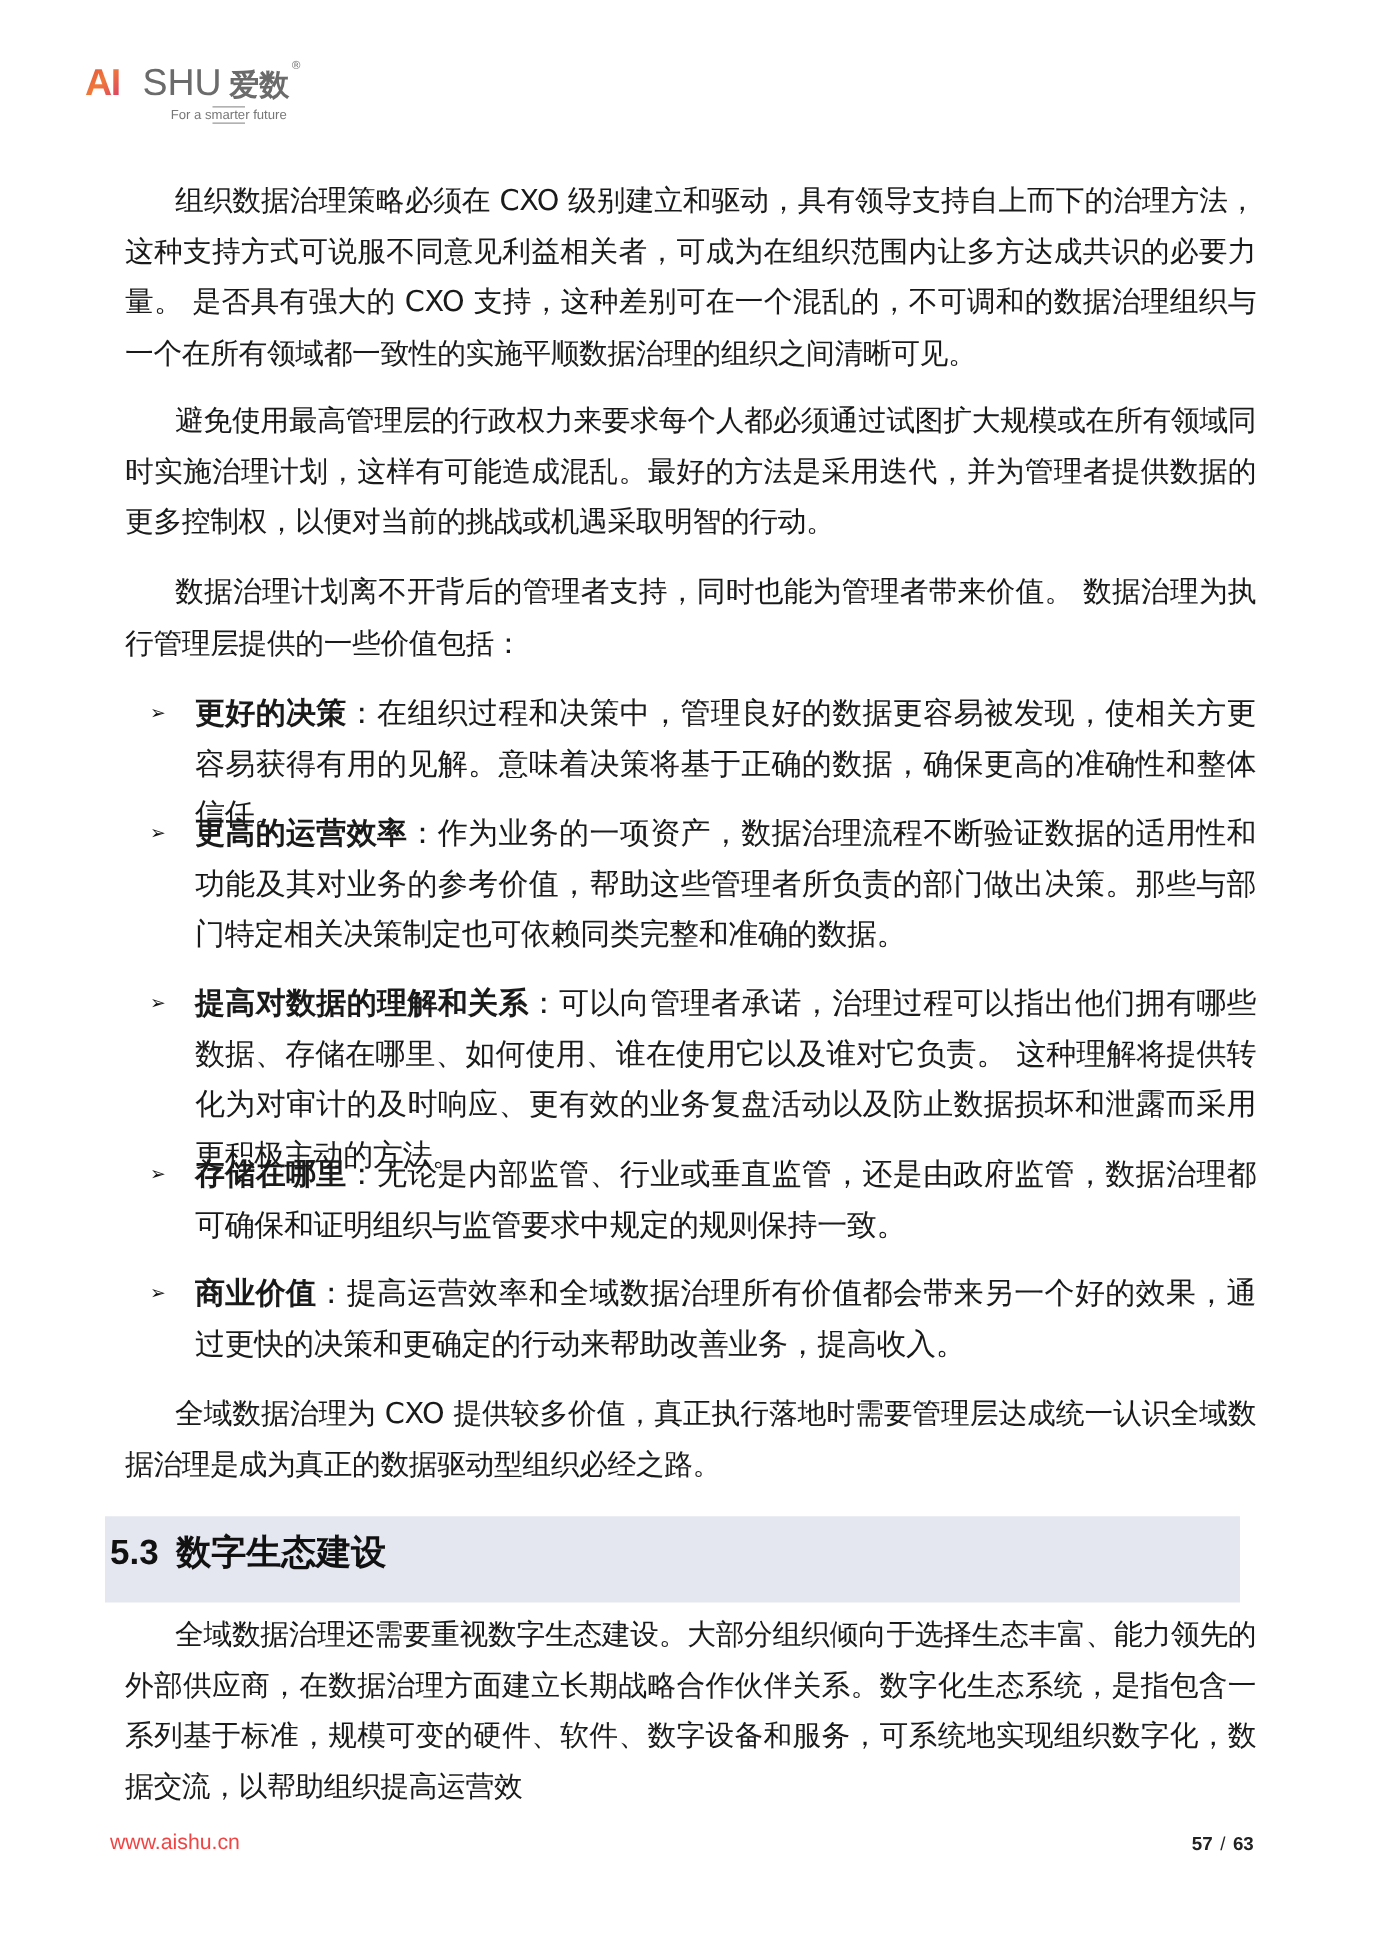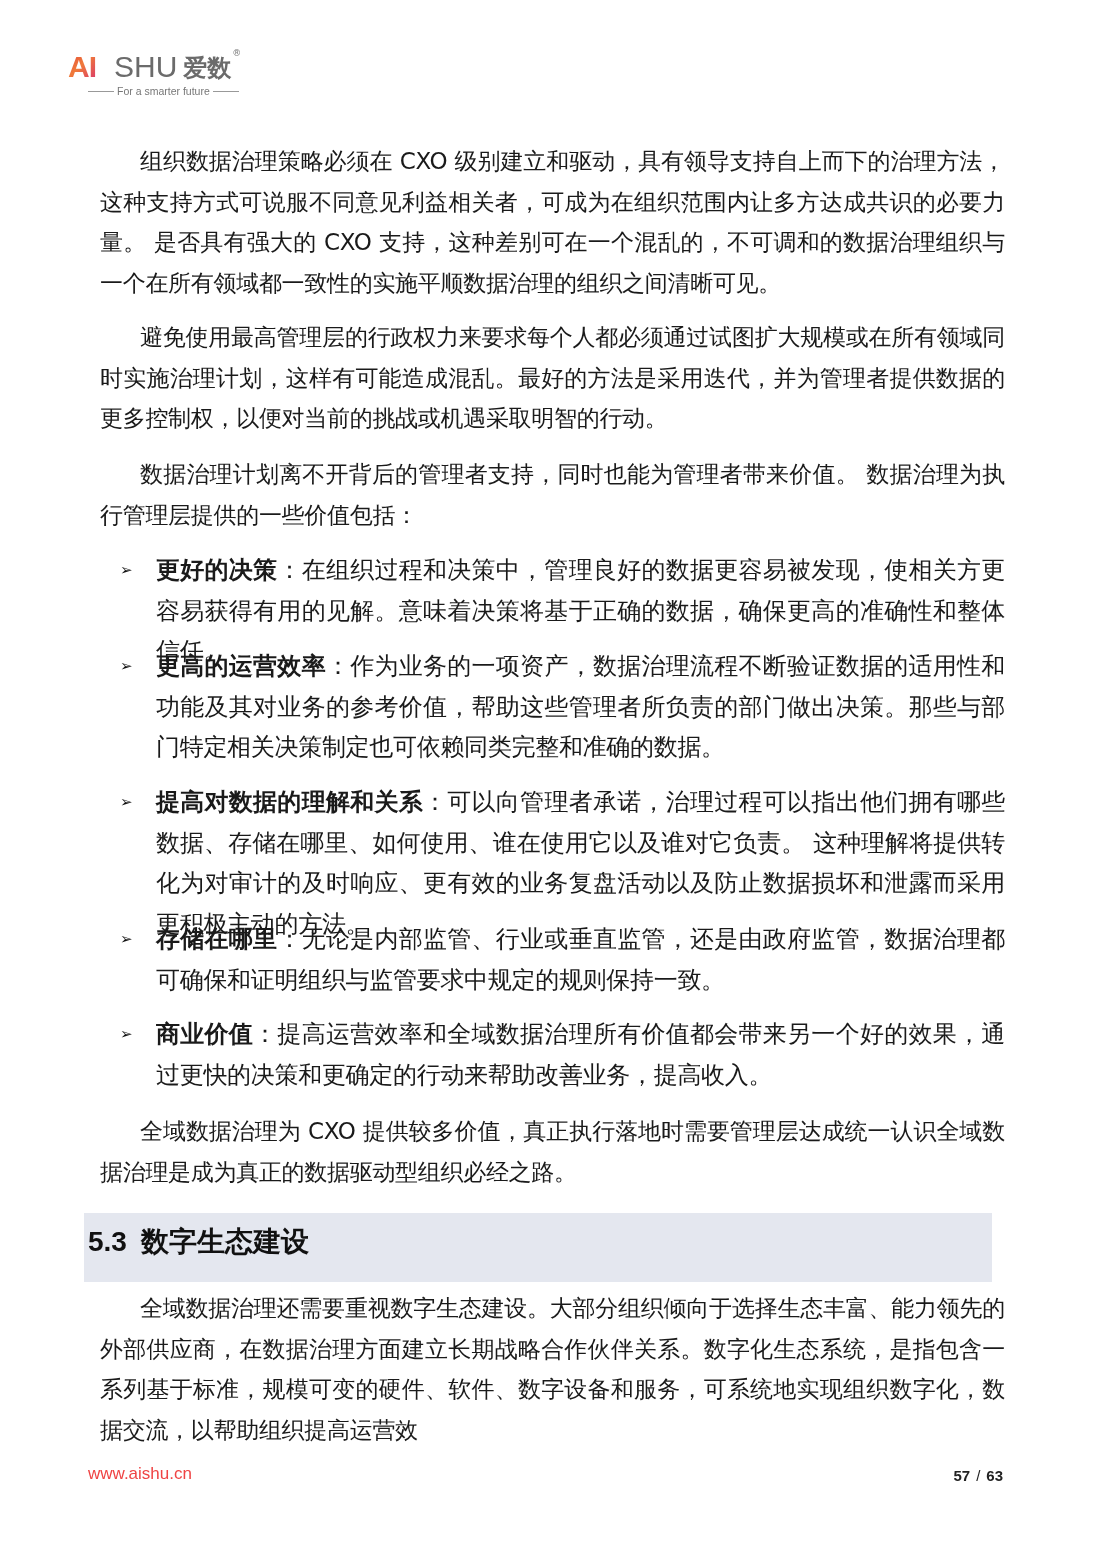--- a/index.html
+++ b/index.html
@@ -21,21 +21,21 @@
     margin-left: 18px; letter-spacing: 0px;
   }
   .logo-cn {
     font-family: "DejaVu Sans", sans-serif; font-weight: bold; font-size: 24px; line-height: 28px; color: #6b6b6b;
     margin-left: 6px;
     text-align: center;
   }
   .logo-reg { font-size: 9px; color: #777; align-self: flex-start; margin-left: 1px; margin-top: -2px; }
   .logo-tag {
     display: flex; align-items: center; margin-top: 3px; margin-left: 20px;
-    font-family: "Liberation Sans", sans-serif; font-size: 10.5px; color: #777;
+    font-family: "Liberation Sans", sans-serif; font-size: 10.5px; color: #777; flex-direction: column;
   }
   .logo-tag .line { width: 26px; height: 1px; background: #999; }
   .logo-tag span.t { margin: 0 3px; }
 
   .content { position: absolute; left: 100px; top: 141px; width: 905px; }
   p.para {
     margin: 0; font-size: 23px; line-height: 40.5px; text-indent: 40px;
     letter-spacing: -0.3px; text-align: justify;
   }
   .p1 { position: absolute; top: 0; }

